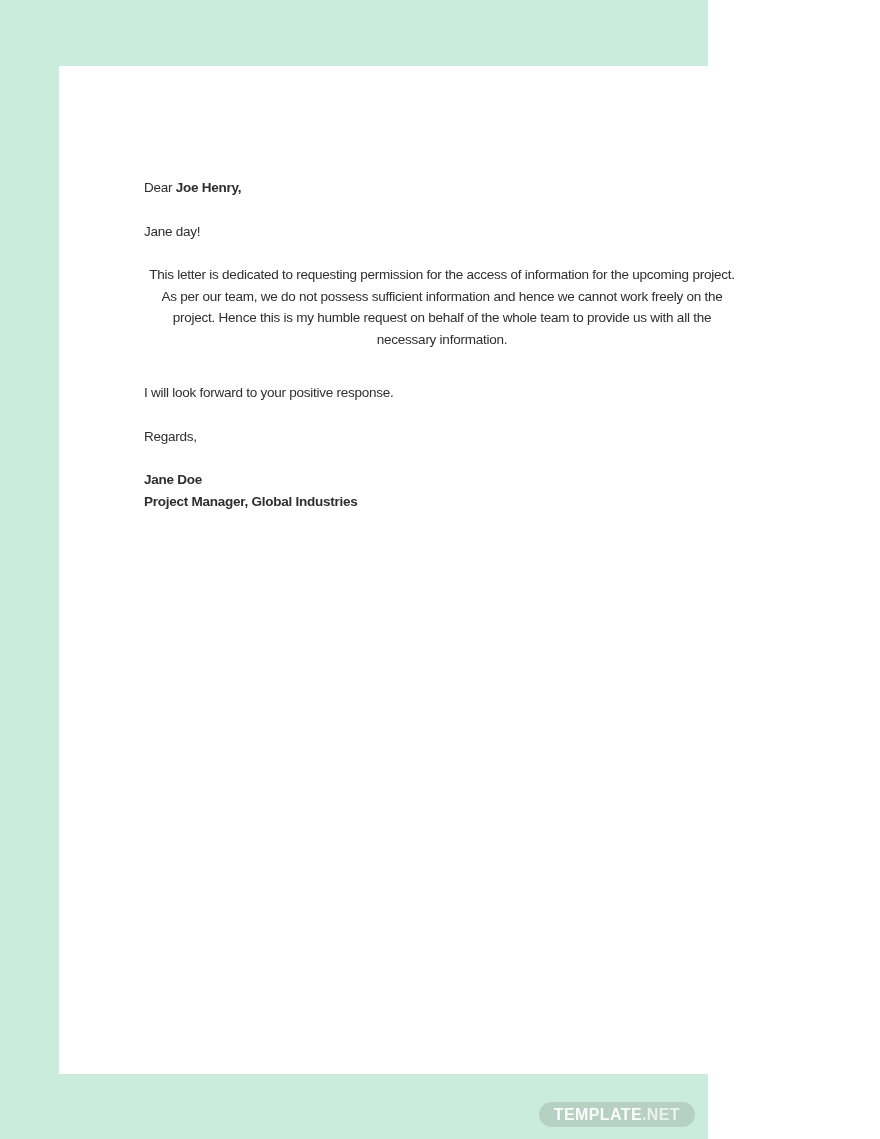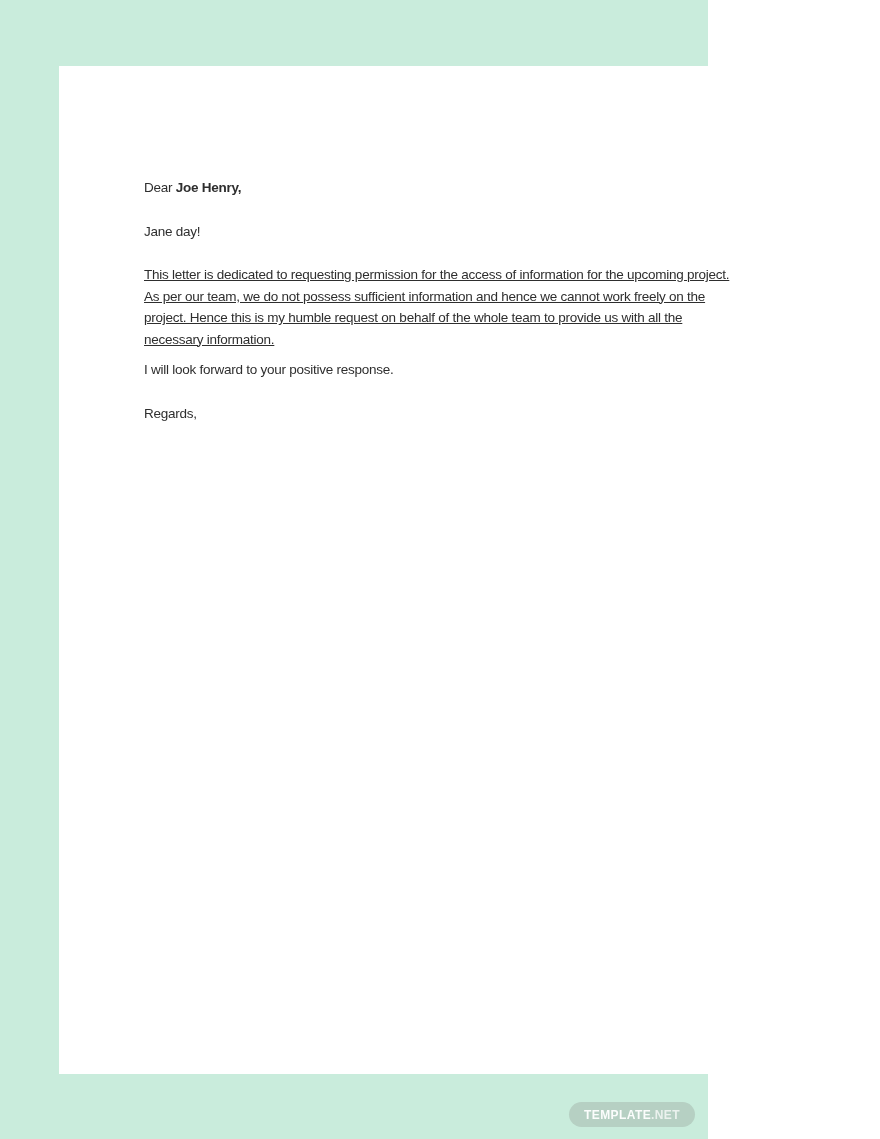--- a/index.html
+++ b/index.html
@@ -33,35 +33,35 @@
     position: absolute;
     left: 85px;
     top: 111px;
     width: 596px;
     color: var(--ink);
     font-size: 13.5px;
     line-height: 21.5px;
     letter-spacing: -0.25px;
   }
   .para { margin-bottom: 22px; }
-  .para.body-block { margin-bottom: 9px; text-align: left; text-decoration: underline; }
+  .para.body-block { margin-bottom: 32px; text-align: center; }
   .para.closing-block { }
   .bold { font-weight: bold; }
   .sig-line { font-weight: bold; }
   .watermark-badge {
     position: absolute;
     right: 13px;
     bottom: 12px;
     height: 25px;
     padding: 0 15px;
     background: var(--badge);
     border-radius: 13px;
     display: flex;
     align-items: center;
-    font-size: 12px;
+    font-size: 16px;
     letter-spacing: 0.4px;
     user-select: none;
   }
   .watermark-badge .brand { color: rgba(255,255,255,0.95); font-weight: bold; }
   .watermark-badge .suffix { color: rgba(255,255,255,0.72); font-weight: bold; }
 </style>
 </head>
 <body>
 
 <div class="canvas">
@@ -72,21 +72,23 @@
       <p class="para"><span>Dear </span><span class="bold">Joe Henry,</span></p>
 
       <p class="para">Jane day!</p>
 
       <p class="para body-block">This letter is dedicated to requesting permission for the access of information for the upcoming project. As per our team, we do not possess sufficient information and hence we cannot work freely on the project. Hence this is my humble request on behalf of the whole team to provide us with all the necessary information.</p>
 
       <p class="para closing-block">I will look forward to your positive response.</p>
 
       <p class="para">Regards,</p>
 
+      <p class="sig-line">Jane Doe</p>
 
+      <p class="sig-line">Project Manager, Global Industries</p>
 
     </div>
   </div>
 
   <div class="watermark-badge">
     <span class="brand">TEMPLATE</span>
       <span class="suffix">.NET</span>
   </div>
 
 </div>

